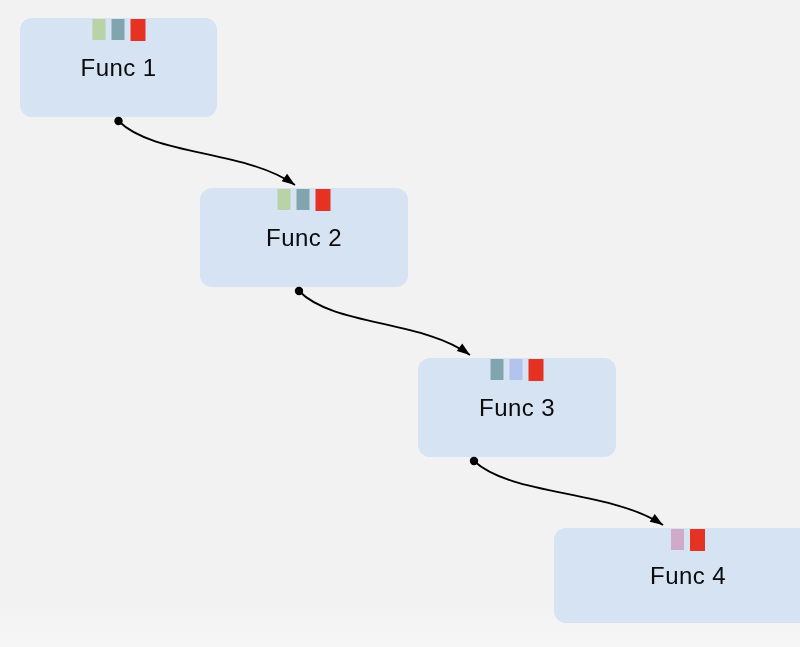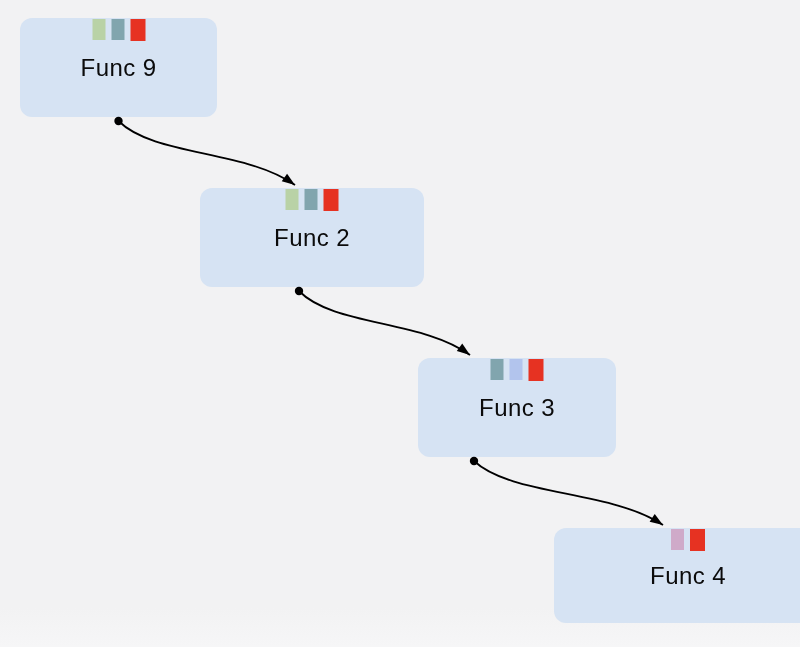--- a/index.html
+++ b/index.html
@@ -82,23 +82,23 @@
       <circle cx="474" cy="461" r="4.2" fill="#000000"></circle>
       <polygon points="663,525 649.6281888747122,521.6303312878516 654.7234109234877,513.9701281395224" fill="#000000"></polygon>
     </svg>
   <div class="nodes">
       <div class="node" style="left: 20px; top: 18px; width: 197px; height: 99px; background: rgb(214, 227, 243);">
         <div class="badges">
           <span class="badge" style="background: rgb(185, 210, 166);"></span>
           <span class="badge" style="background: rgb(129, 165, 174);"></span>
           <span class="badge red" style="background: rgb(230, 50, 34);"></span>
         </div>
-        <div class="label" style="color: rgb(11, 11, 11);">Func 9</div>
+        <div class="label" style="color: rgb(11, 11, 11);">Func 1</div>
       </div>
-      <div class="node" style="left: 200px; top: 188px; width: 224px; height: 99px; background: rgb(214, 227, 243);">
+      <div class="node" style="left: 200px; top: 188px; width: 208px; height: 99px; background: rgb(214, 227, 243);">
         <div class="badges">
           <span class="badge" style="background: rgb(185, 210, 166);"></span>
           <span class="badge" style="background: rgb(129, 165, 174);"></span>
           <span class="badge red" style="background: rgb(230, 50, 34);"></span>
         </div>
         <div class="label" style="color: rgb(11, 11, 11);">Func 2</div>
       </div>
       <div class="node" style="left: 375px; top: 358px; width: 198px; height: 99px; background: rgb(214, 227, 243); margin-left: 43px;">
         <div class="badges">
           <span class="badge" style="background: rgb(129, 165, 174);"></span>

